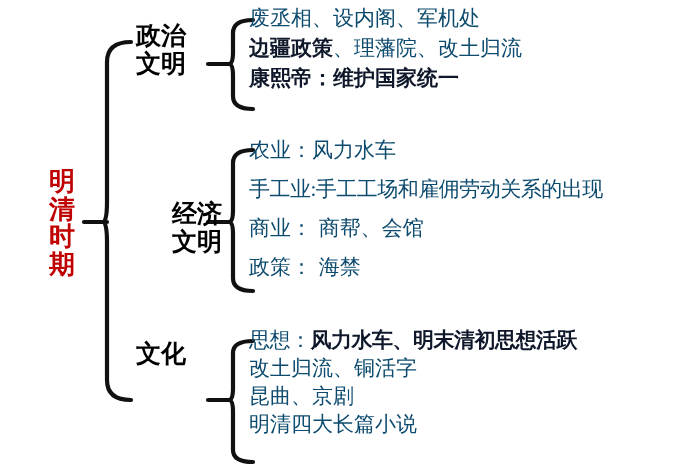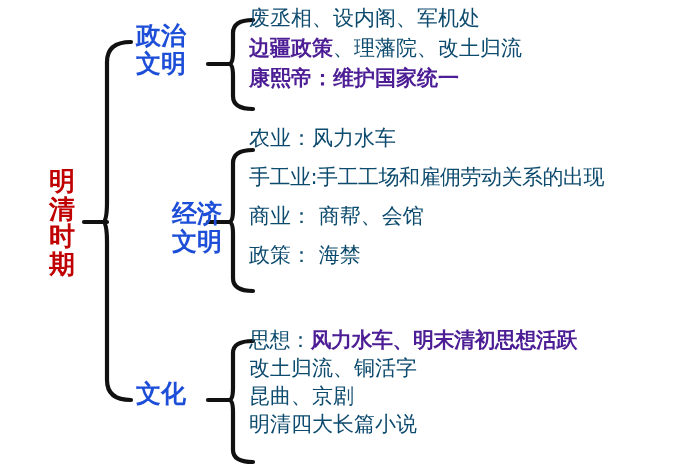--- a/index.html
+++ b/index.html
@@ -48,63 +48,63 @@
     letter-spacing: 0;
   }
   .root-label span { display: block; }
 
   
   .branch-label {
     position: absolute;
     width: 92px;
     font-size: 25px;
     font-weight: bold;
-    color: #1d4ed8;
+    color: #000000;
     line-height: 1.12;
     text-align: left;
   }
   .branch-label span { display: block; white-space: nowrap; }
 
   #branch-label-0 { left: 136px; top: 22px; }
   #branch-label-1 { left: 136px; top: 200px; margin-left: 36px; }
-  #branch-label-2 { left: 136px; top: 380px; }
+  #branch-label-2 { left: 136px; top: 340px; }
 
   
   .detail-block {
     position: absolute;
     left: 249px;
     width: 446px;
     color: #111111;
   }
   .detail-line {
     font-size: 21px;
     line-height: 1.0;
     white-space: nowrap;
     color: #111111;
     font-weight: normal;
   }
   .detail-line .red {
-    color: #4c1d95;
+    color: #0f172a;
     font-weight: bold;
   }
   .detail-line .blk {
     color: #0c4a6e;
     text-align: center;
   }
 
   #detail-block-0 { top: 8px; }
   #detail-block-0 .detail-line { margin-bottom: 9px; }
 
-  #detail-block-1 { top: 128px; }
+  #detail-block-1 { top: 140px; }
   #detail-block-1 .detail-line { margin-bottom: 18px; }
 
   #detail-block-2 { top: 330px; }
   #detail-block-2 .detail-line { margin-bottom: 7px; }
 
-  .tight { letter-spacing: -0.5px; }
+  .tight { letter-spacing: -0.5px; font-family: Liberation Serif, serif; }
 </style>
 </head>
 <body>
 
 <div id="diagram">
 
   <svg class="svg-layer" viewBox="0 0 700 470" xmlns="http://www.w3.org/2000/svg">
 
     <g fill="none" stroke="#111111" stroke-width="4.2" stroke-linecap="round" stroke-linejoin="round">
       <path d="M 84 222 L 107 222"></path>

